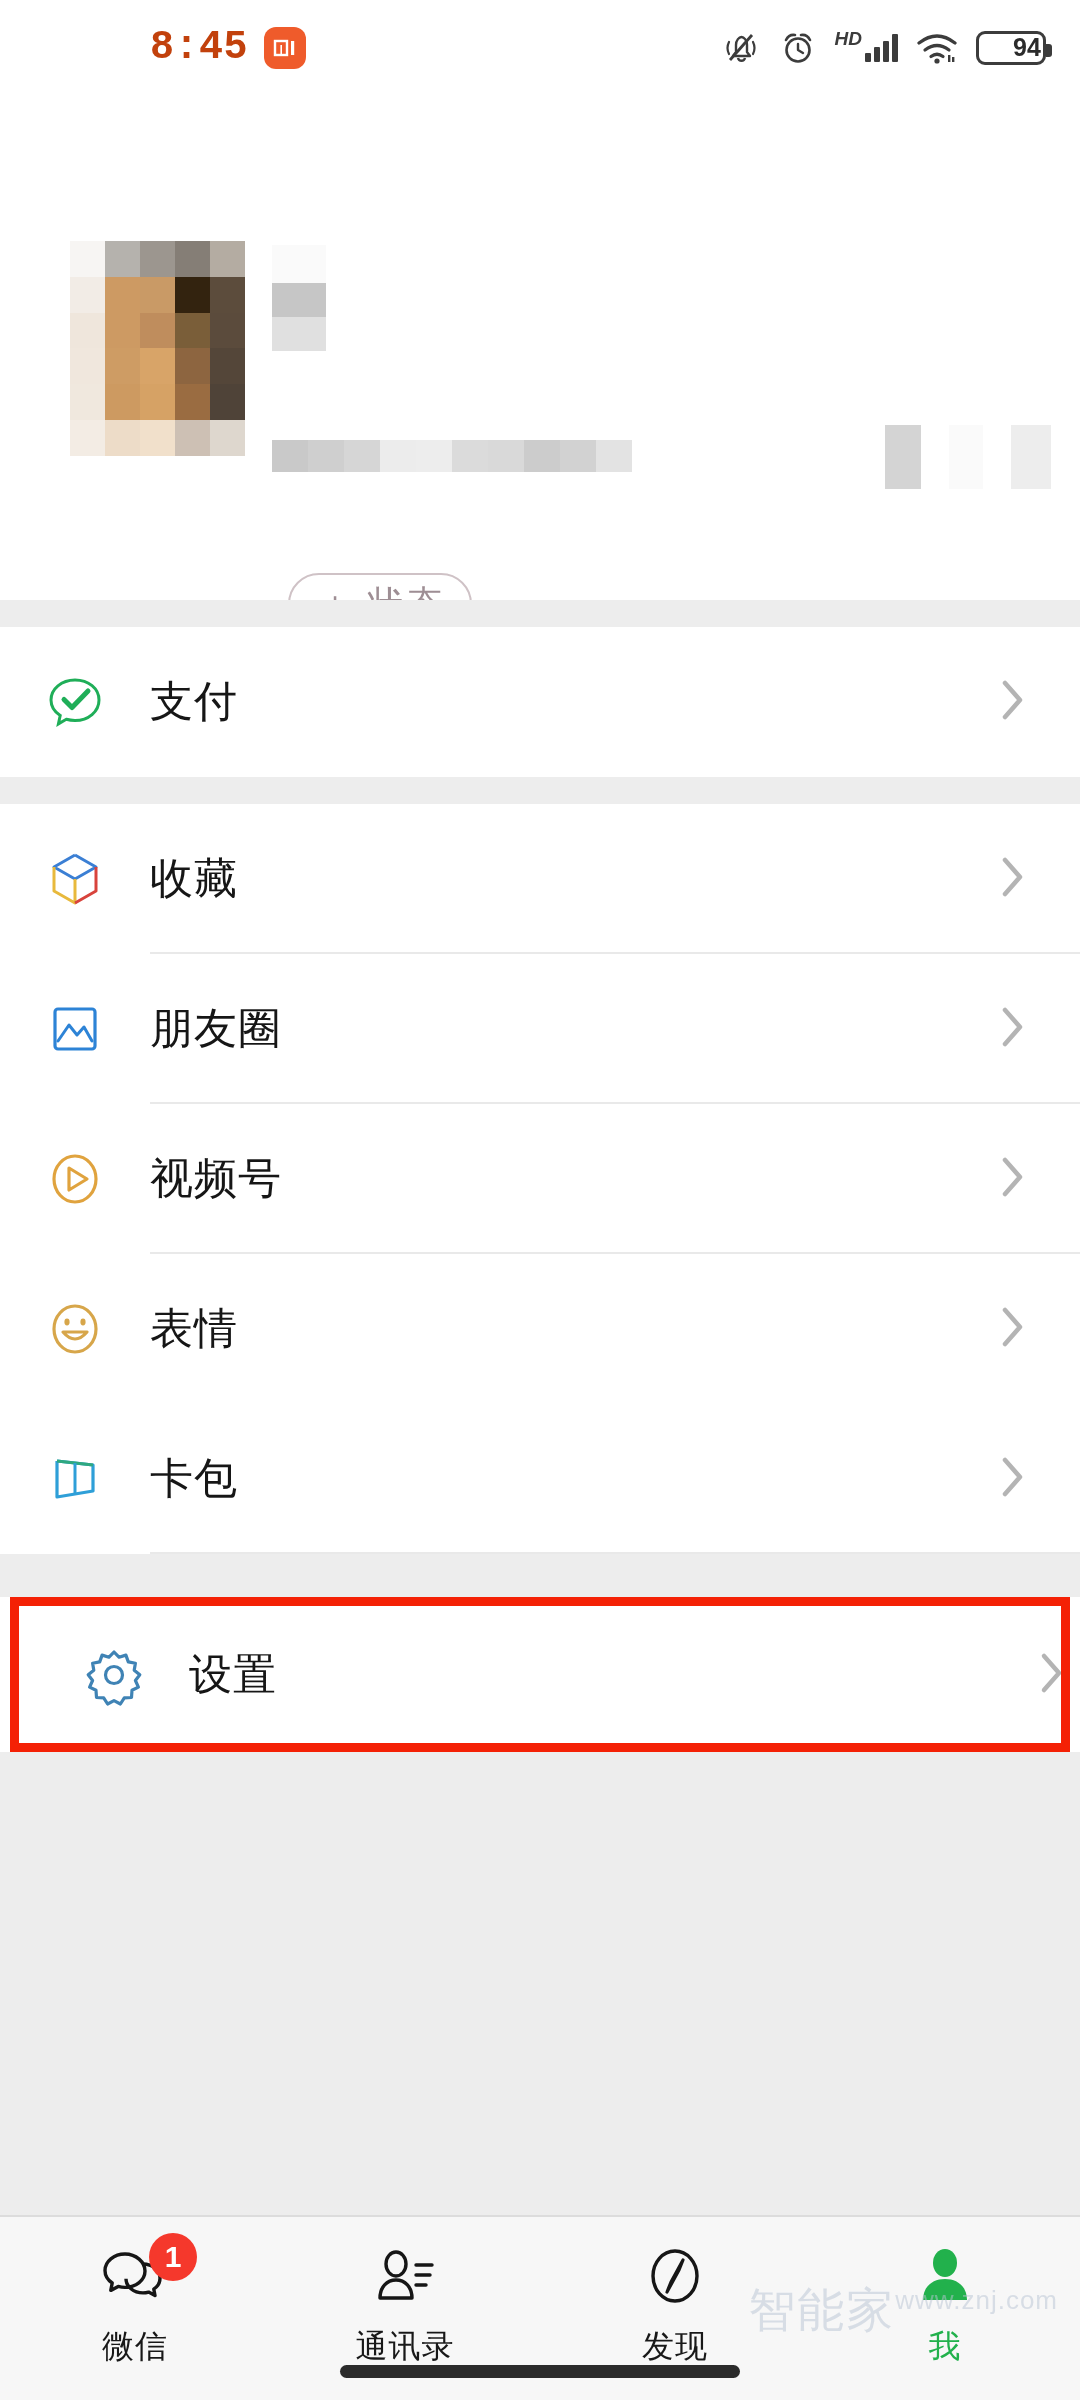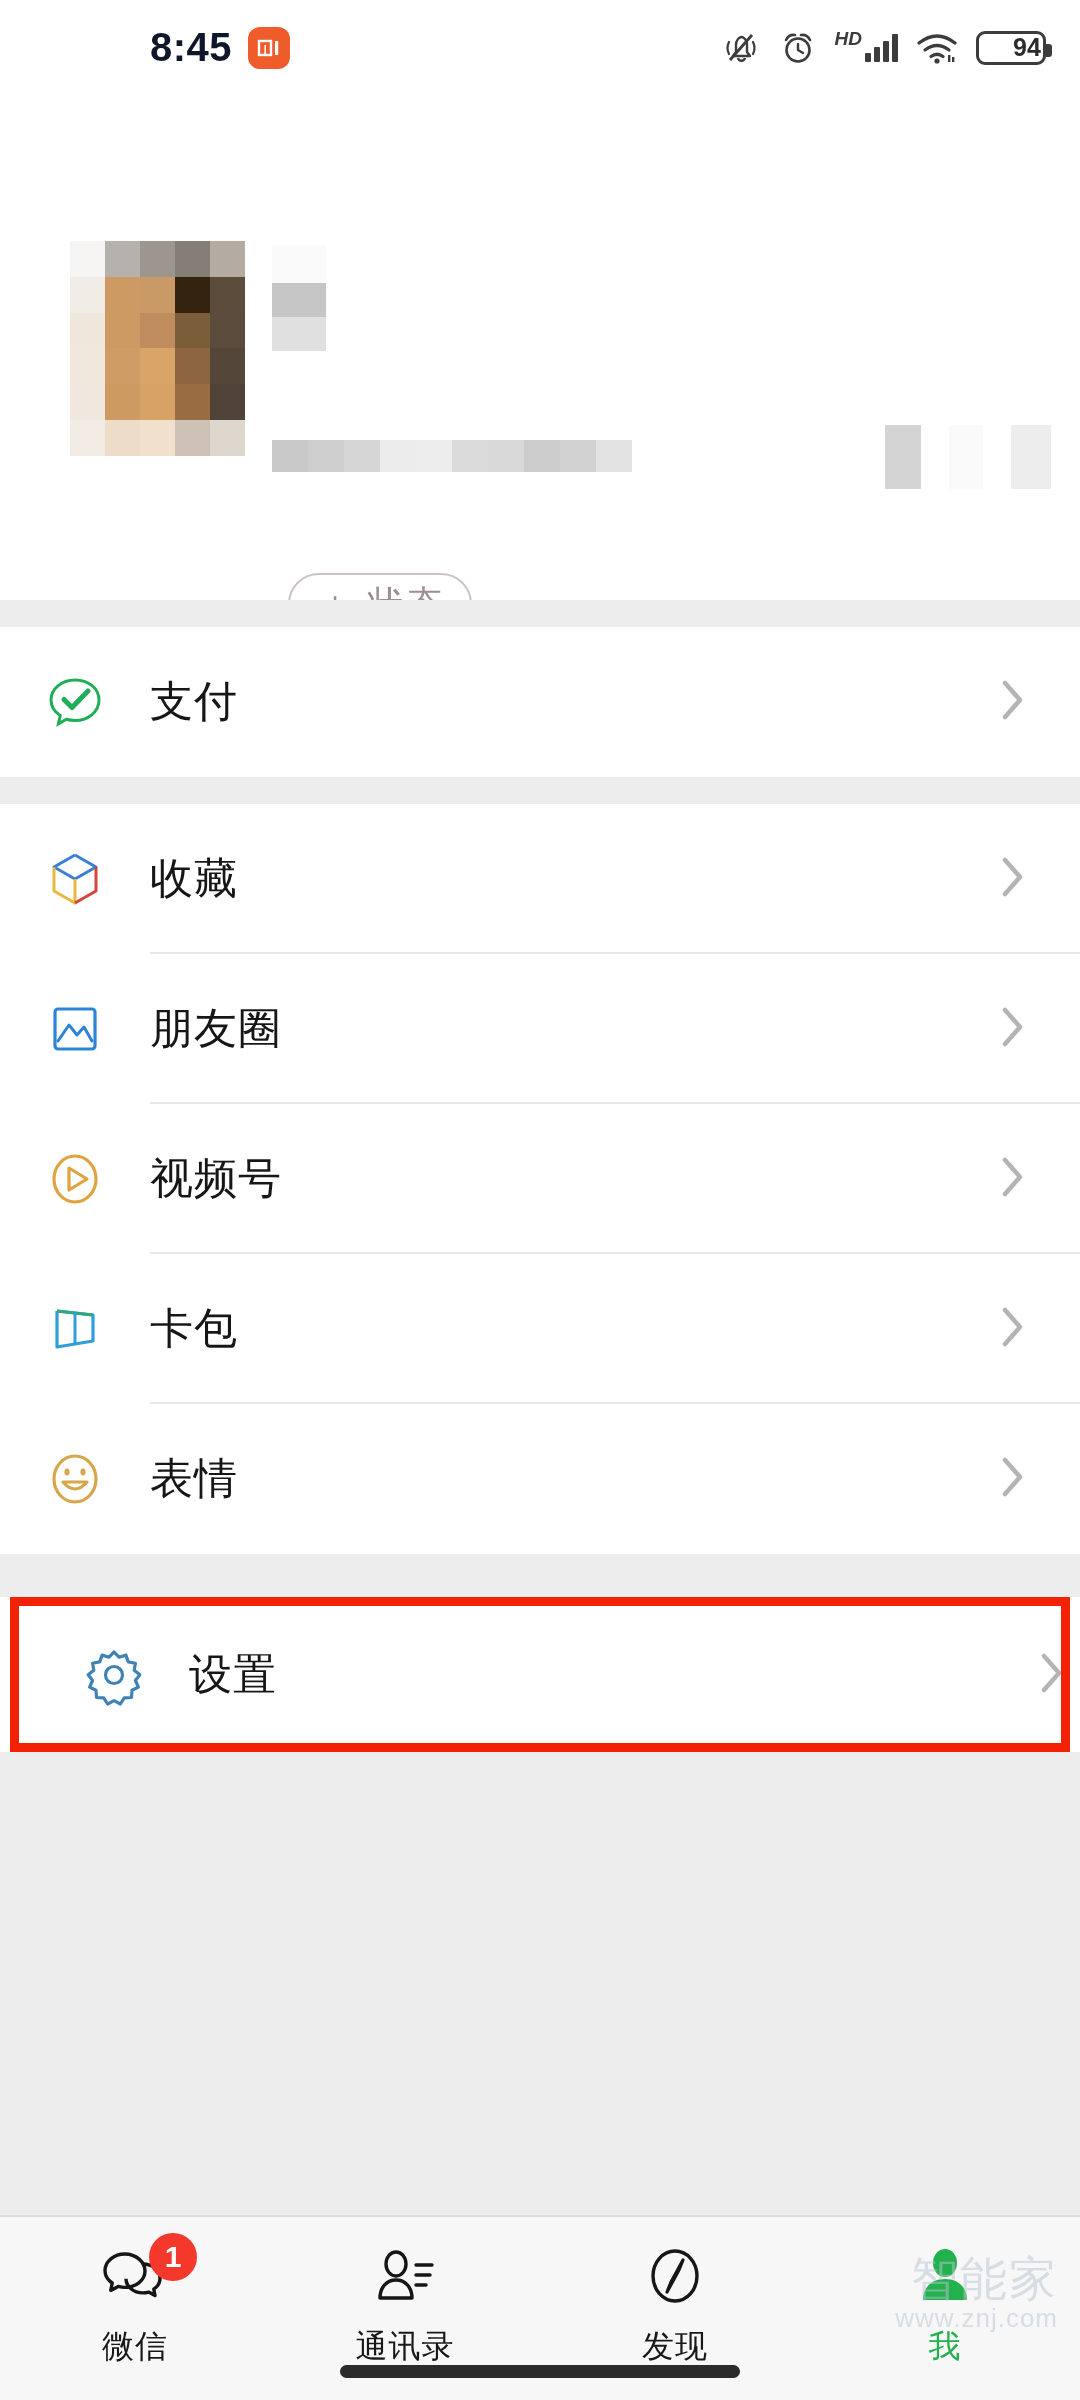--- a/index.html
+++ b/index.html
@@ -12,21 +12,21 @@
   }
 
   
   .statusbar{
     position:absolute; top:0; left:0; width:1080px; height:95px;
     background:#ffffff;
     display:flex; align-items:center; justify-content:space-between;
     padding:0 34px 0 150px;
   }
   .sb-left{ display:flex; align-items:center; gap:16px; }
-  .sb-time{ font-size:40px; font-weight:700; color:#0f172a; letter-spacing:.5px; }
+  .sb-time{ font-size:40px; font-weight:700; color:#c2410c; letter-spacing:.5px;font-family:Liberation Mono, monospace; }
   .mi-badge{
     width:42px; height:42px; border-radius:12px; background:#ef5b2b;
     display:flex; align-items:center; justify-content:center;
   }
   .sb-right{ display:flex; align-items:center; gap:17px; }
   .sb-ico{ display:flex; align-items:center; }
   .hd-wrap{ display:flex; align-items:flex-end; gap:3px;font-style:italic; }
   .hd-txt{ font-size:19px; font-weight:700; color:#3c3c3c; line-height:1;
            position:relative; top:-14px; }
   .bars{ display:flex; align-items:flex-end; gap:3px; height:28px; }
@@ -127,21 +127,21 @@
     color:#fff; font-size:30px; font-weight:700;
   }
   .home-ind{
     position:absolute; bottom:22px; left:50%; transform:translateX(-50%);
     width:400px; height:13px; background:#2b2b2b; border-radius:8px;
   }
 
   
   .wm{
     position:absolute; right:22px; bottom:66px;
-    display:flex; flex-direction:column; align-items:flex-end;
+    display:flex; flex-direction:row; align-items:flex-start;
     opacity:.5; pointer-events:none;
   }
   .wm-cn{ font-size:47px; color:#b9c4d4; letter-spacing:2px; line-height:1.05; }
   .wm-url{ font-size:26px; color:#b9c4d4; letter-spacing:1px; }
 </style>
 </head>
 <body>
 
 <div class="statusbar">
   <div class="sb-left">
@@ -328,49 +328,49 @@
       <svg width="30" height="50" viewBox="0 0 30 50">
           <polyline points="7,8 22,25 7,42" fill="none" stroke="#b4b4b4" stroke-width="4.5" stroke-linecap="round" stroke-linejoin="round"></polyline>
         </svg>
     </span>
     <span class="divider"></span>
   </div>
 
   <div class="row">
     <span class="row-ico">
       <svg width="64" height="64" viewBox="0 0 64 64">
-        <polyline points="14,14 14,50 50,44 50,18 14,14" fill="none" stroke="#2e9fd8" stroke-width="3.2" stroke-linejoin="round"></polyline>
-        <polyline points="14,14 50,18" fill="none" stroke="#2fa87f" stroke-width="3.2"></polyline>
-        <line x1="32" y1="16" x2="32" y2="47" stroke="#2e9fd8" stroke-width="3"></line>
-      </svg>
-    </span>
-    <span class="row-label">卡包</span>
-    <span class="chev">
-      <svg width="30" height="50" viewBox="0 0 30 50">
-          <polyline points="7,8 22,25 7,42" fill="none" stroke="#b4b4b4" stroke-width="4.5" stroke-linecap="round" stroke-linejoin="round"></polyline>
-        </svg>
-    </span>
-    <span class="divider"></span>
-  </div>
-
-  <div class="row">
-    <span class="row-ico">
-      <svg width="64" height="64" viewBox="0 0 64 64">
         <ellipse cx="32" cy="32" rx="21" ry="23" fill="none" stroke="#d7a64a" stroke-width="3.2"></ellipse>
         <ellipse cx="24" cy="25" rx="2.6" ry="3.4" fill="#d7a64a"></ellipse>
         <ellipse cx="40" cy="25" rx="2.6" ry="3.4" fill="#d7a64a"></ellipse>
         <path d="M20 35 q12 14 24 0 z" fill="none" stroke="#d7a64a" stroke-width="3.2" stroke-linejoin="round"></path>
       </svg>
     </span>
     <span class="row-label">表情</span>
     <span class="chev">
       <svg width="30" height="50" viewBox="0 0 30 50">
           <polyline points="7,8 22,25 7,42" fill="none" stroke="#b4b4b4" stroke-width="4.5" stroke-linecap="round" stroke-linejoin="round"></polyline>
         </svg>
     </span>
+  </div>
+
+  <div class="row">
+    <span class="row-ico">
+      <svg width="64" height="64" viewBox="0 0 64 64">
+        <polyline points="14,14 14,50 50,44 50,18 14,14" fill="none" stroke="#2e9fd8" stroke-width="3.2" stroke-linejoin="round"></polyline>
+        <polyline points="14,14 50,18" fill="none" stroke="#2fa87f" stroke-width="3.2"></polyline>
+        <line x1="32" y1="16" x2="32" y2="47" stroke="#2e9fd8" stroke-width="3"></line>
+      </svg>
+    </span>
+    <span class="row-label">卡包</span>
+    <span class="chev">
+      <svg width="30" height="50" viewBox="0 0 30 50">
+          <polyline points="7,8 22,25 7,42" fill="none" stroke="#b4b4b4" stroke-width="4.5" stroke-linecap="round" stroke-linejoin="round"></polyline>
+        </svg>
+    </span>
+    <span class="divider"></span>
   </div>
 </div>
 
 <div class="card" id="sec-set">
   <div class="row" style="height:155px">
     <span class="row-ico">
       <svg width="64" height="64" viewBox="0 0 64 64">
         <path d="M32 9 l5 5.2 6.9 -2.1 2.4 6.8 7.1 1.3 -1.2 7.1 5.6 4.5 -4.4 5.7 3 6.6 -6.4 3.2 -.5 7.2 -7.2 .4 -3.9 6.1 -6.4 -3.3 -6.4 3.3 -3.9 -6.1 -7.2 -.4 -.5 -7.2 -6.4 -3.2 3 -6.6 -4.4 -5.7 5.6 -4.5 -1.2 -7.1 7.1 -1.3 2.4 -6.8 6.9 2.1 z" fill="none" stroke="#3f83b5" stroke-width="3.2" stroke-linejoin="round"></path>
         <circle cx="32" cy="32" r="8.5" fill="none" stroke="#3f83b5" stroke-width="3.2"></circle>
       </svg>

